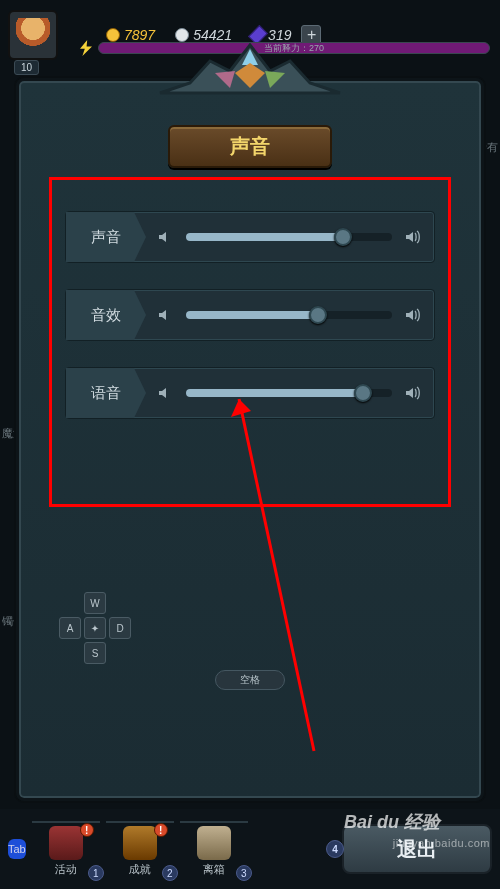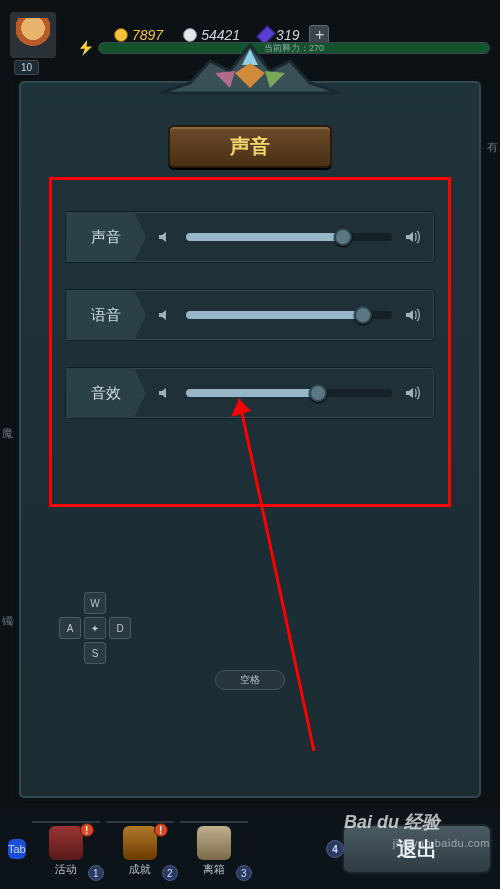--- a/index.html
+++ b/index.html
@@ -7,21 +7,21 @@
     width: 500px; height: 889px;
     background: #0b1115;
     font-family: "Microsoft YaHei", sans-serif;
     overflow: hidden; position: relative;
     color: #cfd7db;
   }
   
   .top-hud {
     position: absolute; top: 0; left: 0; right: 0; height: 70px;
     display: flex; align-items: center; padding: 16px 8px;
-    gap: 16px;
+    gap: 8px;
   }
   .avatar {
     width: 50px; height: 50px; border-radius: 6px;
     background: #2a3238; border: 2px solid #111;
     position: relative; flex: 0 0 auto;
   }
   .avatar::after{
     content:""; position:absolute; inset:6px;
     background: radial-gradient(circle at 50% 30%, #e8b36a 0 40%, #b85b2a 41% 60%, transparent 61%);
   }
@@ -39,21 +39,21 @@
     width:20px;height:20px;background:#3a444c;border:1px solid #5c6a74;
     color:#cfd7db;display:flex;align-items:center;justify-content:center;
     font-size:16px;border-radius:3px;margin-left:6px;cursor:pointer;
   }
   .energy-row{
     position:absolute; left:80px; top:40px; right:10px;
     display:flex; align-items:center; gap:6px;
   }
   .bolt{ width:12px;height:16px;background:#f5d23a;clip-path:polygon(60% 0,0 55%,40% 55%,20% 100%,100% 40%,55% 40%);}
   .energy-bar{
-    flex:1;height:12px;background:#14532d;border:1px solid #3a4750;border-radius:6px;
+    flex:1;height:12px;background:#701a75;border:1px solid #3a4750;border-radius:6px;
     position:relative;
   }
   .energy-label{
     position:absolute; left:50%; top:50%; transform:translate(-50%,-50%);
     font-size:9px; color:#9aa6ad;
   }
 
   
   .modal{
     position:absolute; left:16px; right:16px; top:78px; bottom:88px;
@@ -277,56 +277,56 @@
       </div>
       <span class="spk-max">
         <svg width="18" height="18" viewBox="0 0 18 18">
             <path d="M2 7h3l4-3v10l-4-3H2z" fill="#9fb0b8"></path>
             <path d="M11 5c1.5 1 1.5 7 0 8M13 3c3 2 3 10 0 12" stroke="#9fb0b8" fill="none" stroke-width="1.3"></path>
           </svg>
       </span>
     </div>
 
     <div class="slider-row">
+      <div class="slider-label">音效</div>
+      <span class="spk-min">
+        <svg width="16" height="16" viewBox="0 0 16 16">
+            <path d="M2 6h3l4-3v10l-4-3H2z" fill="#9fb0b8"></path>
+          </svg>
+      </span>
+      <div class="track">
+        <div class="fill" style="width:64%"></div>
+        <div class="thumb" style="left:64%"></div>
+      </div>
+      <span class="spk-max">
+        <svg width="18" height="18" viewBox="0 0 18 18">
+            <path d="M2 7h3l4-3v10l-4-3H2z" fill="#9fb0b8"></path>
+            <path d="M11 5c1.5 1 1.5 7 0 8M13 3c3 2 3 10 0 12" stroke="#9fb0b8" fill="none" stroke-width="1.3"></path>
+          </svg>
+      </span>
+    </div>
+
+    <div class="slider-row">
       <div class="slider-label">语音</div>
       <span class="spk-min">
         <svg width="16" height="16" viewBox="0 0 16 16">
             <path d="M2 6h3l4-3v10l-4-3H2z" fill="#9fb0b8"></path>
           </svg>
       </span>
       <div class="track">
         <div class="fill" style="width:86%"></div>
         <div class="thumb" style="left:86%"></div>
       </div>
       <span class="spk-max">
         <svg width="18" height="18" viewBox="0 0 18 18">
             <path d="M2 7h3l4-3v10l-4-3H2z" fill="#9fb0b8"></path>
             <path d="M11 5c1.5 1 1.5 7 0 8M13 3c3 2 3 10 0 12" stroke="#9fb0b8" fill="none" stroke-width="1.3"></path>
           </svg>
       </span>
     </div>
-
-    <div class="slider-row">
-      <div class="slider-label">音效</div>
-      <span class="spk-min">
-        <svg width="16" height="16" viewBox="0 0 16 16">
-            <path d="M2 6h3l4-3v10l-4-3H2z" fill="#9fb0b8"></path>
-          </svg>
-      </span>
-      <div class="track">
-        <div class="fill" style="width:64%"></div>
-        <div class="thumb" style="left:64%"></div>
-      </div>
-      <span class="spk-max">
-        <svg width="18" height="18" viewBox="0 0 18 18">
-            <path d="M2 7h3l4-3v10l-4-3H2z" fill="#9fb0b8"></path>
-            <path d="M11 5c1.5 1 1.5 7 0 8M13 3c3 2 3 10 0 12" stroke="#9fb0b8" fill="none" stroke-width="1.3"></path>
-          </svg>
-      </span>
-    </div>
   </div>
 
   <svg class="arrow" width="120" height="380">
     <line x1="95" y1="370" x2="20" y2="18" stroke="#ff0000" stroke-width="3"></line>
     <polygon points="20,18 12,36 32,30" fill="#ff0000"></polygon>
   </svg>
 
   <div class="dpad">
     <div class="cell u">W</div>
     <div class="cell l">A</div>

